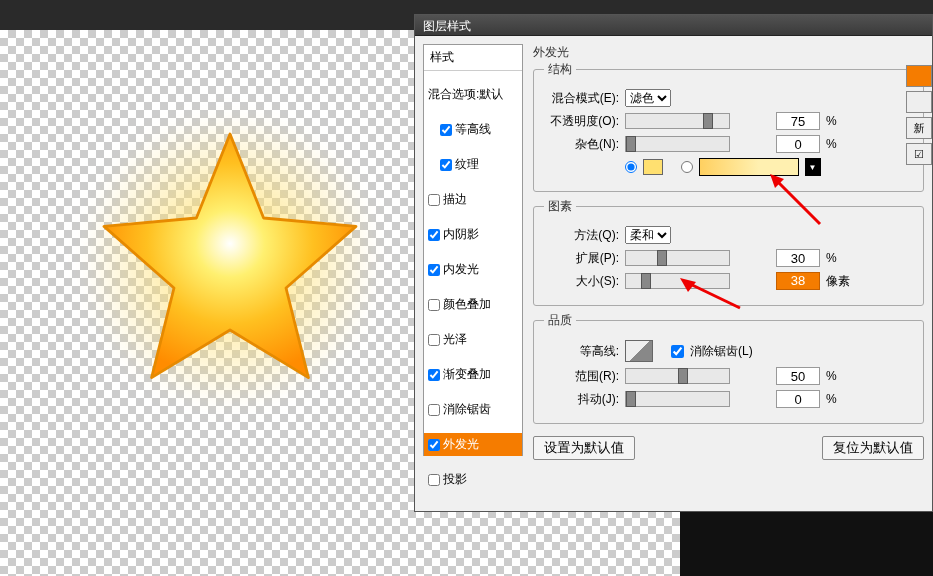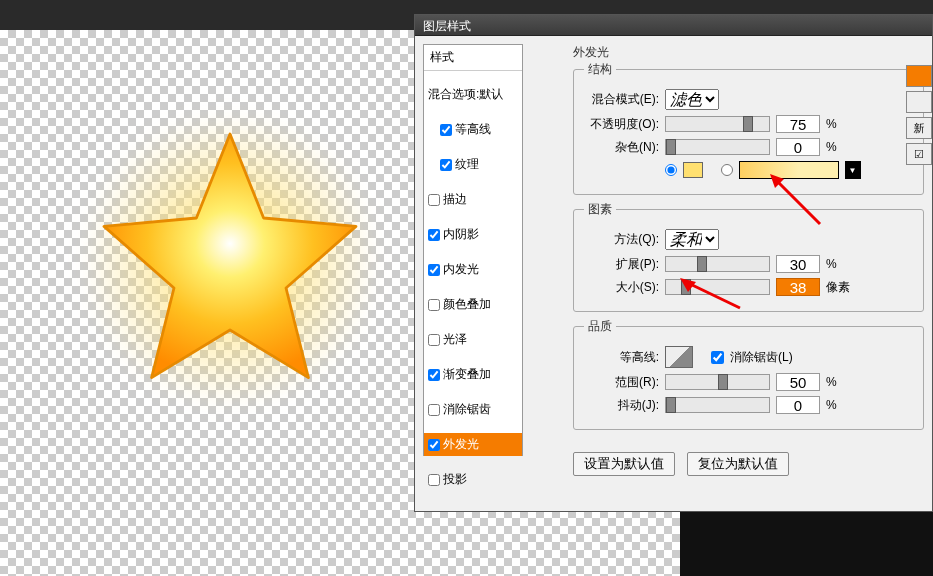--- a/index.html
+++ b/index.html
@@ -45,48 +45,48 @@
     .right-dark{position:absolute;top:510px;left:680px;width:253px;height:66px;background:#111;}
     .dialog{
       position:absolute;top:14px;left:414px;width:519px;height:498px;
       background:#f0f0f0;border:1px solid #555;
     }
     .titlebar{
       height:21px;background:linear-gradient(#525252,#3a3a3a);
       color:#fff;font-size:12px;padding:3px 8px;
       border-bottom:1px solid #222;
     }
-    .dialog-body{display:flex;height:428px;gap:40px;}
+    .dialog-body{display:flex;height:428px;}
     .styles-list{
       width:100px;border:1px solid #999;margin:8px 0 8px 8px;
       background:#fff;
     }
     .styles-list .hdr{padding:4px 6px;border-bottom:1px solid #ccc;}
     .styles-list .row{padding:3px 4px;display:flex;align-items:center;gap:3px;margin-top:12px;}
     .styles-list .row.indent{padding-left:16px;}
     .styles-list .row.sel{background:#f57c00;color:#fff;}
     .styles-list input[type=checkbox]{width:12px;height:12px;}
     .settings{flex:1;padding:8px 8px 8px 10px;}
     fieldset{border:1px solid #aaa;border-radius:3px;margin-bottom:6px;padding:6px 10px 10px;}
     legend{padding:0 4px;color:#333;}
     .frow{display:flex;align-items:center;margin:5px 0;gap:6px;}
     .lbl{width:75px;text-align:right;}
-    select{font-size:16px;font-style:italic;}
+    select{font-size:12px;}
     .slider{flex:1;max-width:105px;height:16px;background:#e8e8e8;border:1px solid #999;position:relative;}
     .slider .thumb{position:absolute;top:-1px;width:10px;height:16px;background:#888;border:1px solid #555;}
-    .numbox{width:44px;height:18px;border:1px solid #999;text-align:center;font-size:15px;background:#fff;}
+    .numbox{width:44px;height:18px;border:1px solid #999;text-align:center;font-size:13px;background:#fff;margin-left:40px;}
     .numbox.hl{background:#f57c00;color:#fff;border:1px solid #c56000;}
     .unit{width:28px;}
     .colorswatch{width:20px;height:16px;border:1px solid #666;background:#ffe070;display:inline-block;}
     .grad{width:100px;height:18px;border:1px solid #000;background:linear-gradient(90deg,#ffd060,#fff0b0 60%),
       repeating-conic-gradient(#ddd 0 25%,#fff 0 50%) 50%/8px 8px;display:inline-block;vertical-align:middle;}
     .grad-dd{width:16px;height:18px;border:1px solid #000;border-left:none;background:#000;color:#fff;display:inline-flex;align-items:center;justify-content:center;font-size:8px;}
     .contour-sw{width:28px;height:22px;border:1px solid #666;background:linear-gradient(135deg,#eee 50%,#888 50%);display:inline-block;}
     .btn{padding:2px 10px;border:1px solid #888;background:#f5f5f5;border-radius:2px;}
-    .btnrow{display:flex;gap:12px;justify-content:flex-start;margin-top:22px;}
+    .btnrow{display:flex;gap:12px;justify-content:space-between;margin-top:12px;}
     .right-btns{position:absolute;top:50px;right:0;width:26px;}
     .rbtn{width:26px;height:22px;border:1px solid #888;background:#eee;margin-bottom:4px;font-size:11px;}
     .rbtn.orange{background:#f57c00;}
     .arrow{position:absolute;pointer-events:none;}
     .arrow svg{overflow:visible;}
     .radio{width:12px;height:12px;}
   </style>
 </head>
 <body>
 

